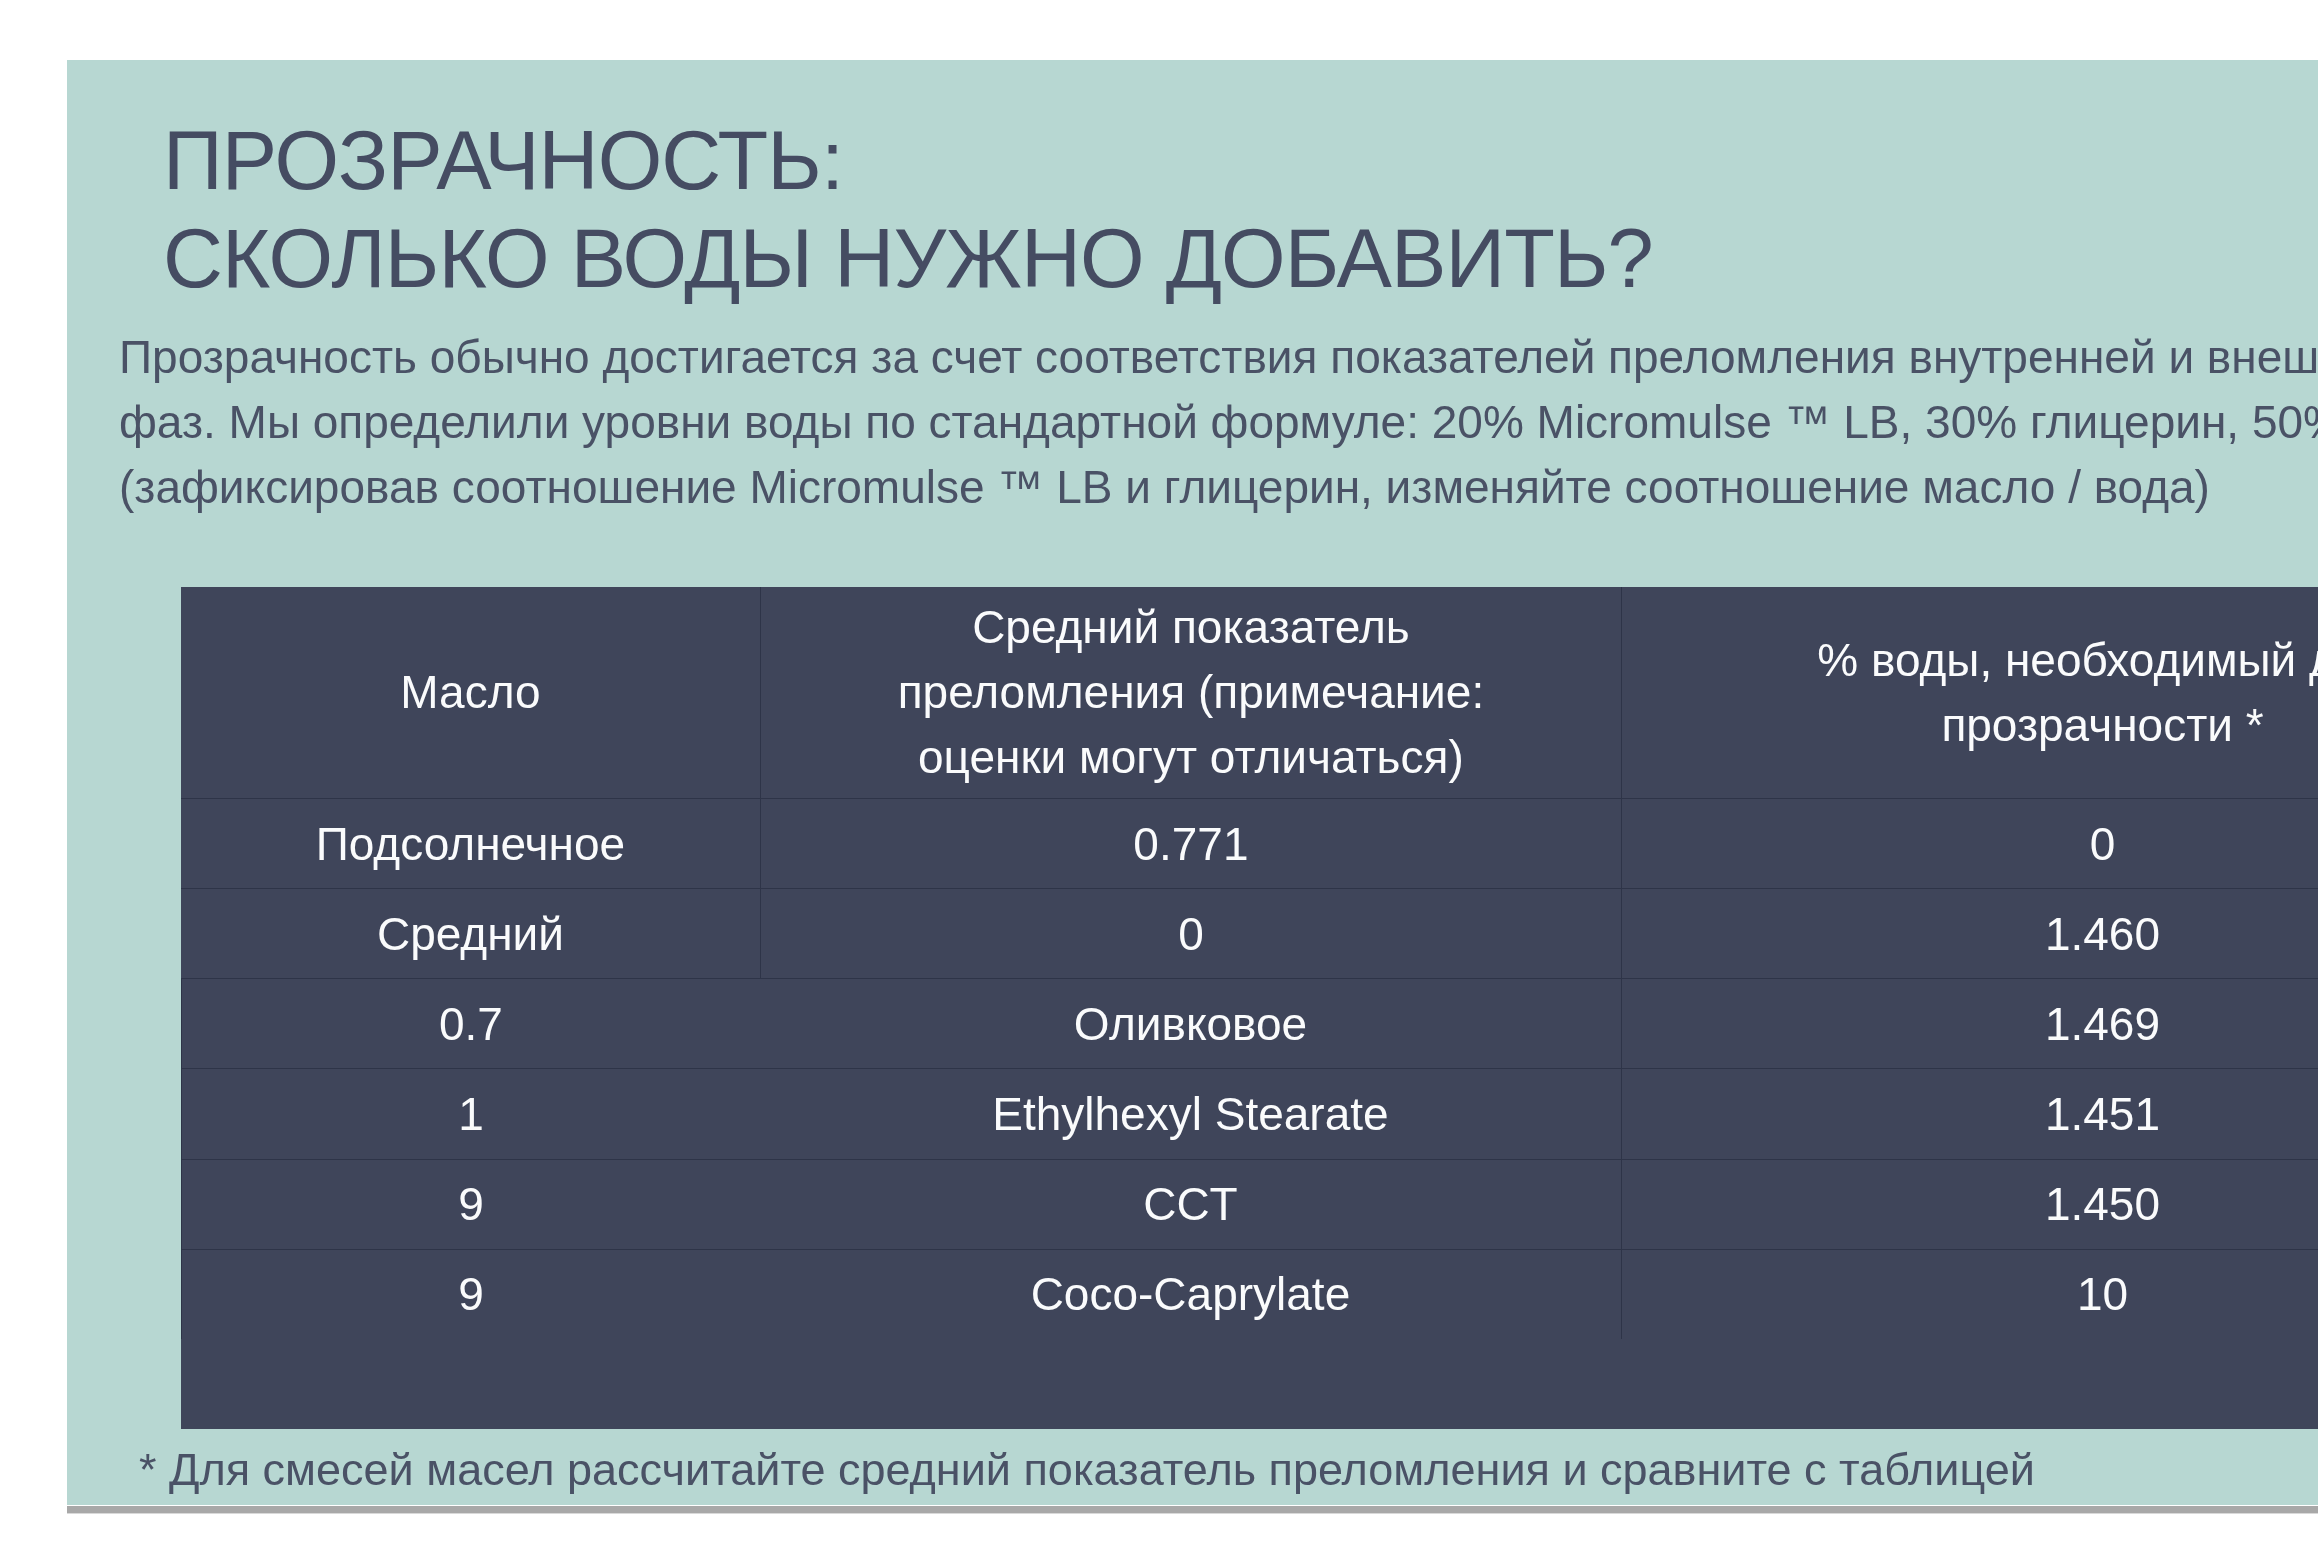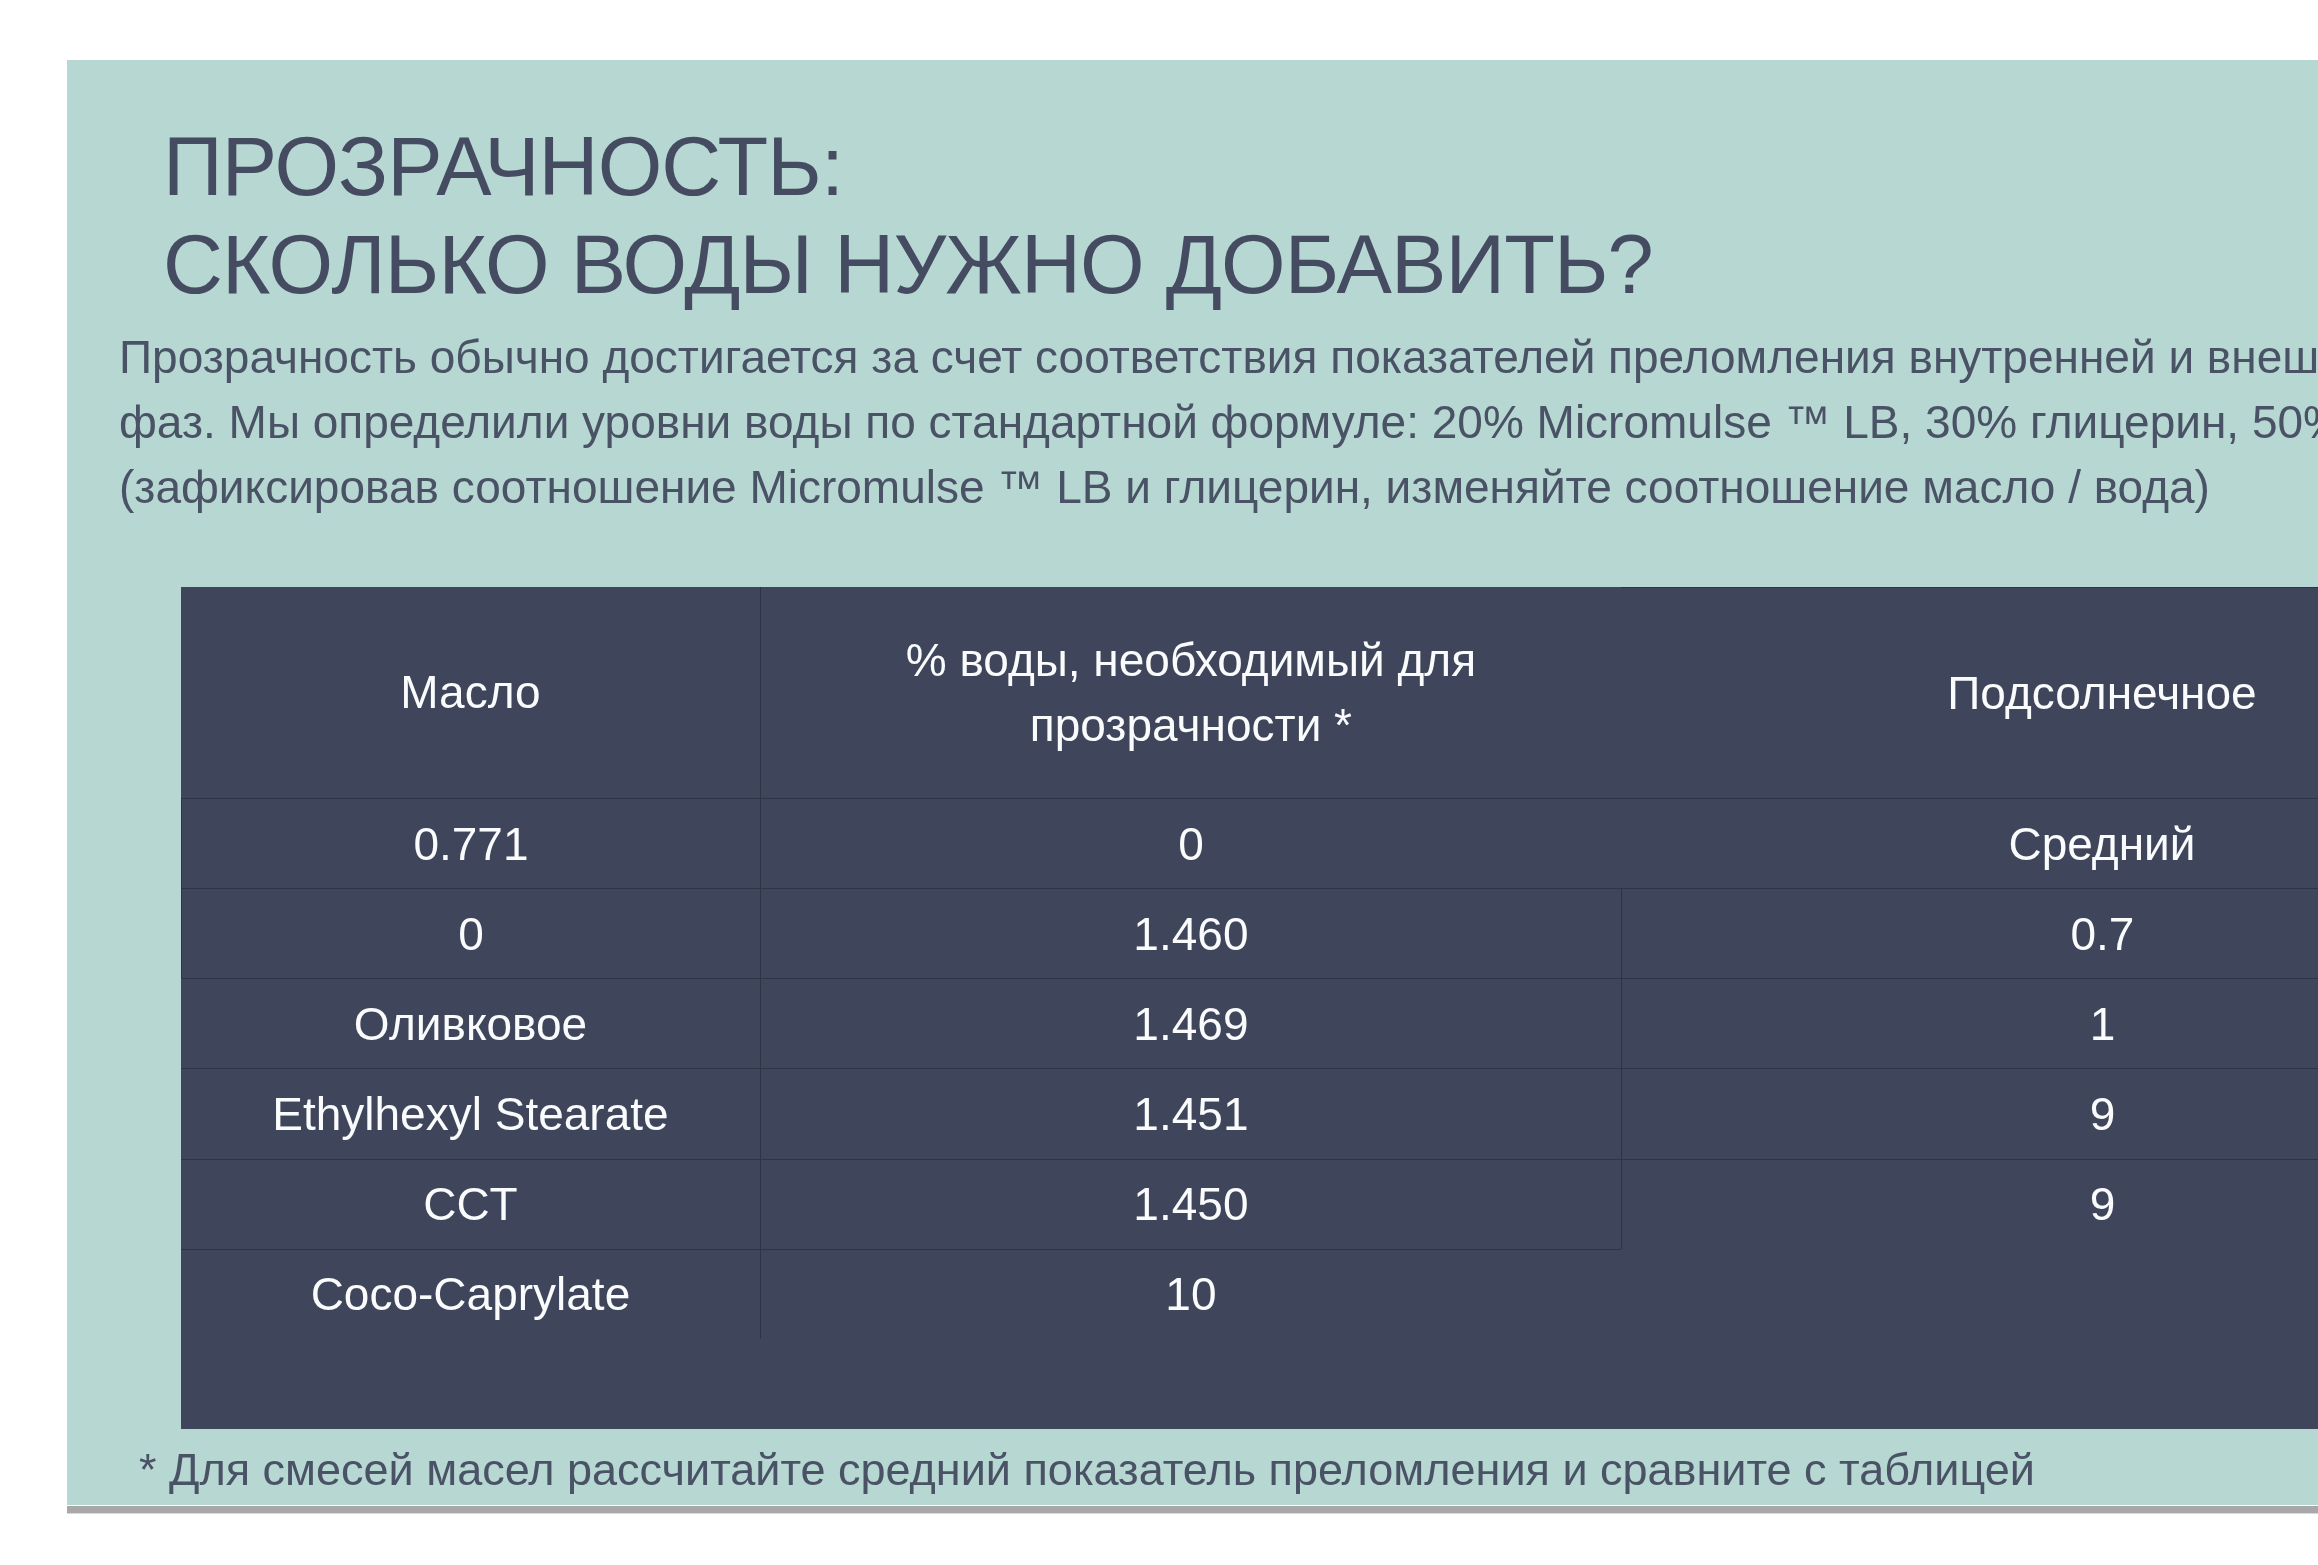--- a/index.html
+++ b/index.html
@@ -16,21 +16,21 @@
   .slide{
     position:absolute;left:67px;top:60px;width:2660px;height:1445px;
     background:#b7d7d2;
   }
   .bottom-bar{
     position:absolute;left:67px;top:1506px;width:2660px;height:7.4px;
     background:#a8a8a8;
     border-bottom:1.9px solid #d9d9d9;
   }
   .title{
-    position:absolute;left:96px;top:58px;
+    position:absolute;left:96px;top:52px;
     color:#454c62;
     font-size:83px;line-height:98px;
     letter-spacing:-0.9px;
     font-weight:400;
     white-space:nowrap;
   }
   .intro{
     position:absolute;left:52px;top:265px;width:2606px;
     color:#4a5266;
     font-size:46px;line-height:65px;
@@ -81,20 +81,23 @@
       <div class="line">Прозрачность обычно достигается за счет соответствия показателей преломления внутренней и внешней</div>
       <div class="line">фаз. Мы определили уровни воды по стандартной формуле: 20% Micromulse ™ LB, 30% глицерин, 50% масло</div>
       <div class="line">(зафиксировав соотношение Micromulse ™ LB и глицерин, изменяйте соотношение масло / вода)</div>
     </div>
 
     <div class="tbl">
 
       <div class="cell r0 c0 hdr">
         <span class="inner">Масло</span>
       </div>
+      <div class="cell r0 c1 hdr hdr-ri">
+        <span class="inner">Средний показатель преломления (примечание: оценки могут отличаться)</span>
+      </div>
       <div class="cell r0 c2 hdr hdr-water">
         <span class="inner">% воды, необходимый для прозрачности *</span>
       </div>
 
       <div class="cell c0">Подсолнечное</div>
       <div class="cell c1">0.771</div>
       <div class="cell c2">0</div>
 
       <div class="cell c0">Средний</div>
       <div class="cell c2">0</div>

